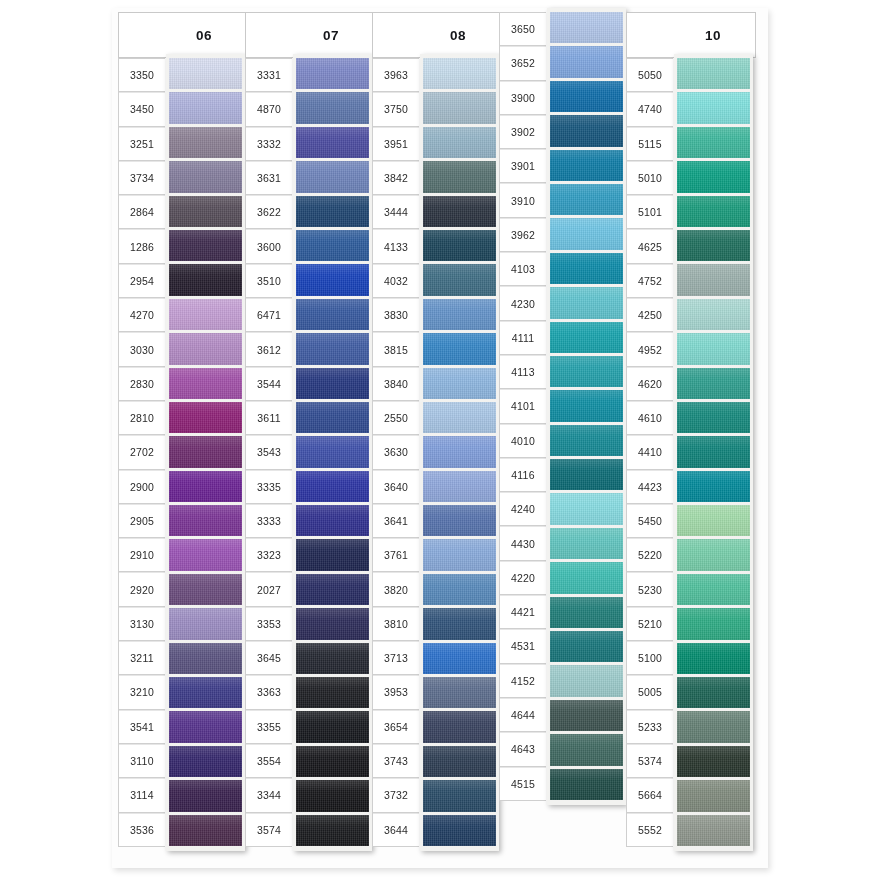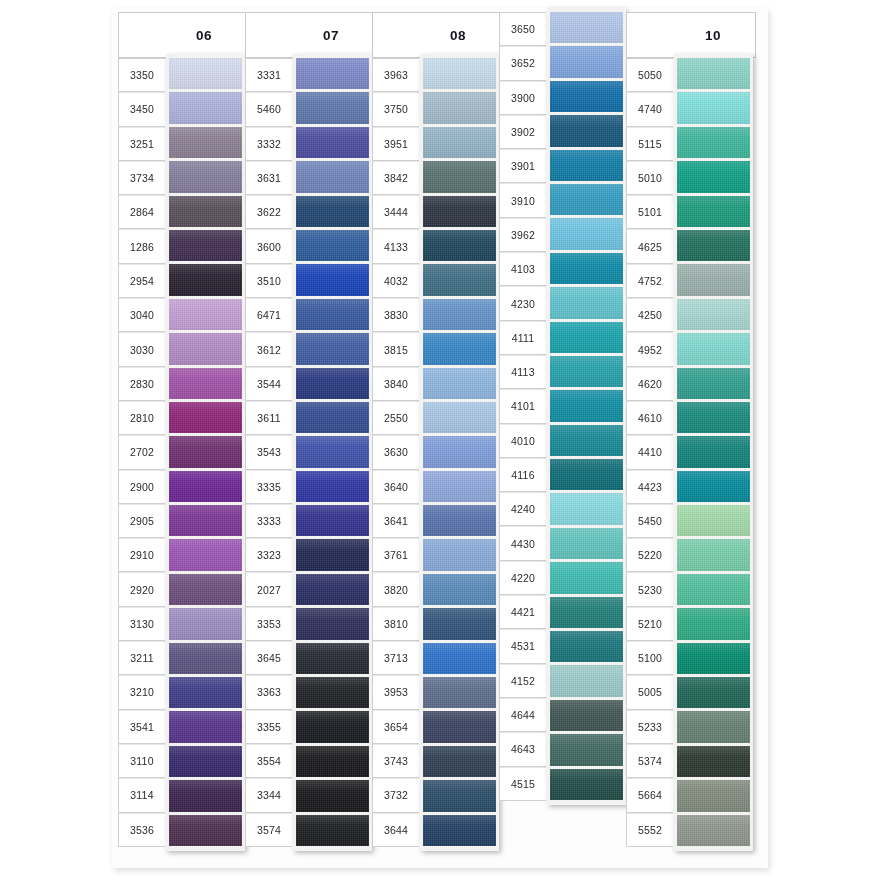--- a/index.html
+++ b/index.html
@@ -147,21 +147,21 @@
         <div class="col-header">06</div>
         <div class="col-body">
           <div class="codes">
             <div class="code-cell">3350</div>
             <div class="code-cell">3450</div>
             <div class="code-cell">3251</div>
             <div class="code-cell">3734</div>
             <div class="code-cell">2864</div>
             <div class="code-cell">1286</div>
             <div class="code-cell">2954</div>
-            <div class="code-cell">3040</div>
+            <div class="code-cell">4270</div>
             <div class="code-cell">3030</div>
             <div class="code-cell">2830</div>
             <div class="code-cell">2810</div>
             <div class="code-cell">2702</div>
             <div class="code-cell">2900</div>
             <div class="code-cell">2905</div>
             <div class="code-cell">2910</div>
             <div class="code-cell">2920</div>
             <div class="code-cell">3130</div>
             <div class="code-cell">3211</div>
@@ -196,21 +196,21 @@
             <div class="swatch" style="background: rgb(56, 32, 77);"></div>
             <div class="swatch" style="background: rgb(75, 43, 76);"></div>
           </div>
         </div>
       </div>
       <div class="color-column">
         <div class="col-header">07</div>
         <div class="col-body">
           <div class="codes">
             <div class="code-cell">3331</div>
-            <div class="code-cell">5460</div>
+            <div class="code-cell">4870</div>
             <div class="code-cell">3332</div>
             <div class="code-cell">3631</div>
             <div class="code-cell">3622</div>
             <div class="code-cell">3600</div>
             <div class="code-cell">3510</div>
             <div class="code-cell">6471</div>
             <div class="code-cell">3612</div>
             <div class="code-cell">3544</div>
             <div class="code-cell">3611</div>
             <div class="code-cell">3543</div>

